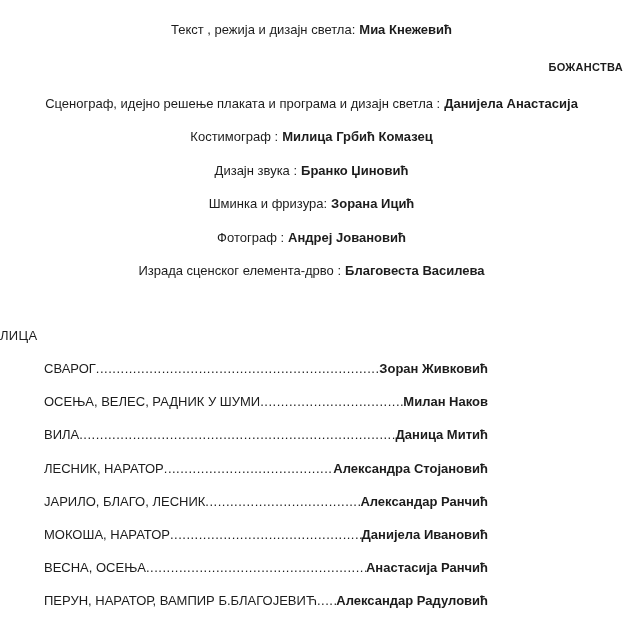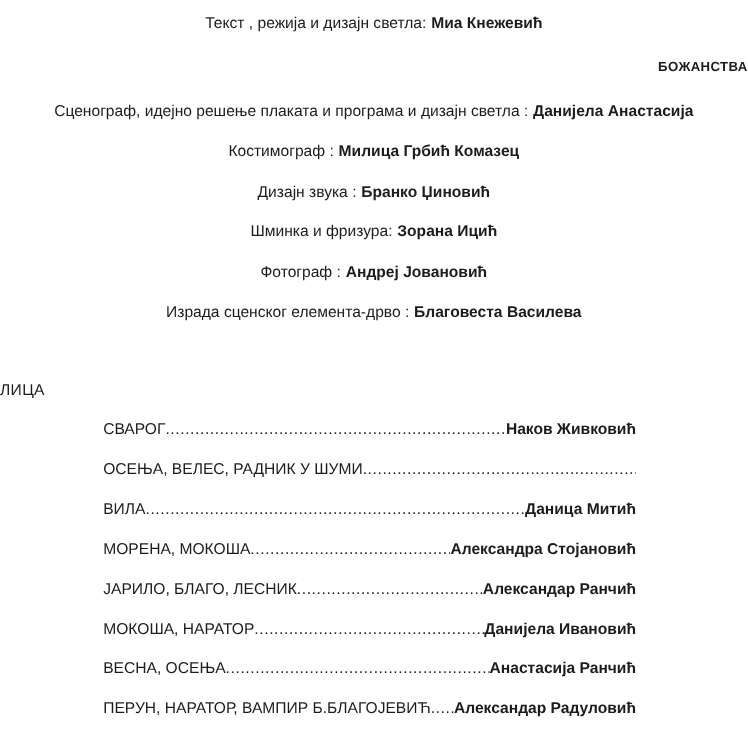--- a/index.html
+++ b/index.html
@@ -8,21 +8,21 @@
     width: 623px;
     height: 630px;
     background: #ffffff;
     color: #1c1c1c;
     font-family: "Liberation Sans", sans-serif;
     overflow: hidden;
   }
   .page {
     width: 623px;
     height: 630px;
-    padding-top: 2px;
+    padding-top: 13px;
   }
   .byline, .credit {
     margin: 0;
     text-align: center;
     font-size: 13px;
     line-height: 33.5px;
     white-space: nowrap;
   }
   .title {
     margin: 0;
@@ -37,21 +37,21 @@
     margin-left: 4px;
   }
   .cast-heading {
     margin: 31px 0 0 0;
     text-align: left;
     font-size: 13px;
     line-height: 33.5px;
     letter-spacing: 0.3px;
   }
   .cast {
-    margin-left: 86px;
+    margin-left: 44px;
     width: 444px;
   }
   .cast-row {
     display: flex;
     align-items: baseline;
     height: 33.2px;
     line-height: 33.2px;
     font-size: 13px;
     white-space: nowrap;
   }
@@ -88,36 +88,37 @@
 
   <p class="credit"><span>Израда сценског елемента-дрво :</span><span class="name">Благовеста Василева</span></p>
 
   <p class="cast-heading">ЛИЦА</p>
 
   <div class="cast">
 
     <div class="cast-row">
         <span class="role">СВАРОГ</span>
         <span class="leader">............................................................................................................................................................................................................................................................................................................</span>
-        <span class="actor">Наков Живковић</span>
+        <span class="actor">Зоран Живковић</span>
       </div>
 
     <div class="cast-row">
         <span class="role">ОСЕЊА, ВЕЛЕС, РАДНИК У ШУМИ</span>
         <span class="leader">............................................................................................................................................................................................................................................................................................................</span>
+        <span class="actor">Милан Наков</span>
       </div>
 
     <div class="cast-row">
         <span class="role">ВИЛА</span>
         <span class="leader">............................................................................................................................................................................................................................................................................................................</span>
         <span class="actor">Даница Митић</span>
       </div>
 
     <div class="cast-row">
-        <span class="role">МОРЕНА, МОКОША</span>
+        <span class="role">ЛЕСНИК, НАРАТОР</span>
         <span class="leader">............................................................................................................................................................................................................................................................................................................</span>
         <span class="actor">Александра Стојановић</span>
       </div>
 
     <div class="cast-row">
         <span class="role">ЈАРИЛО, БЛАГО, ЛЕСНИК</span>
         <span class="leader">............................................................................................................................................................................................................................................................................................................</span>
         <span class="actor">Александар Ранчић</span>
       </div>
 

